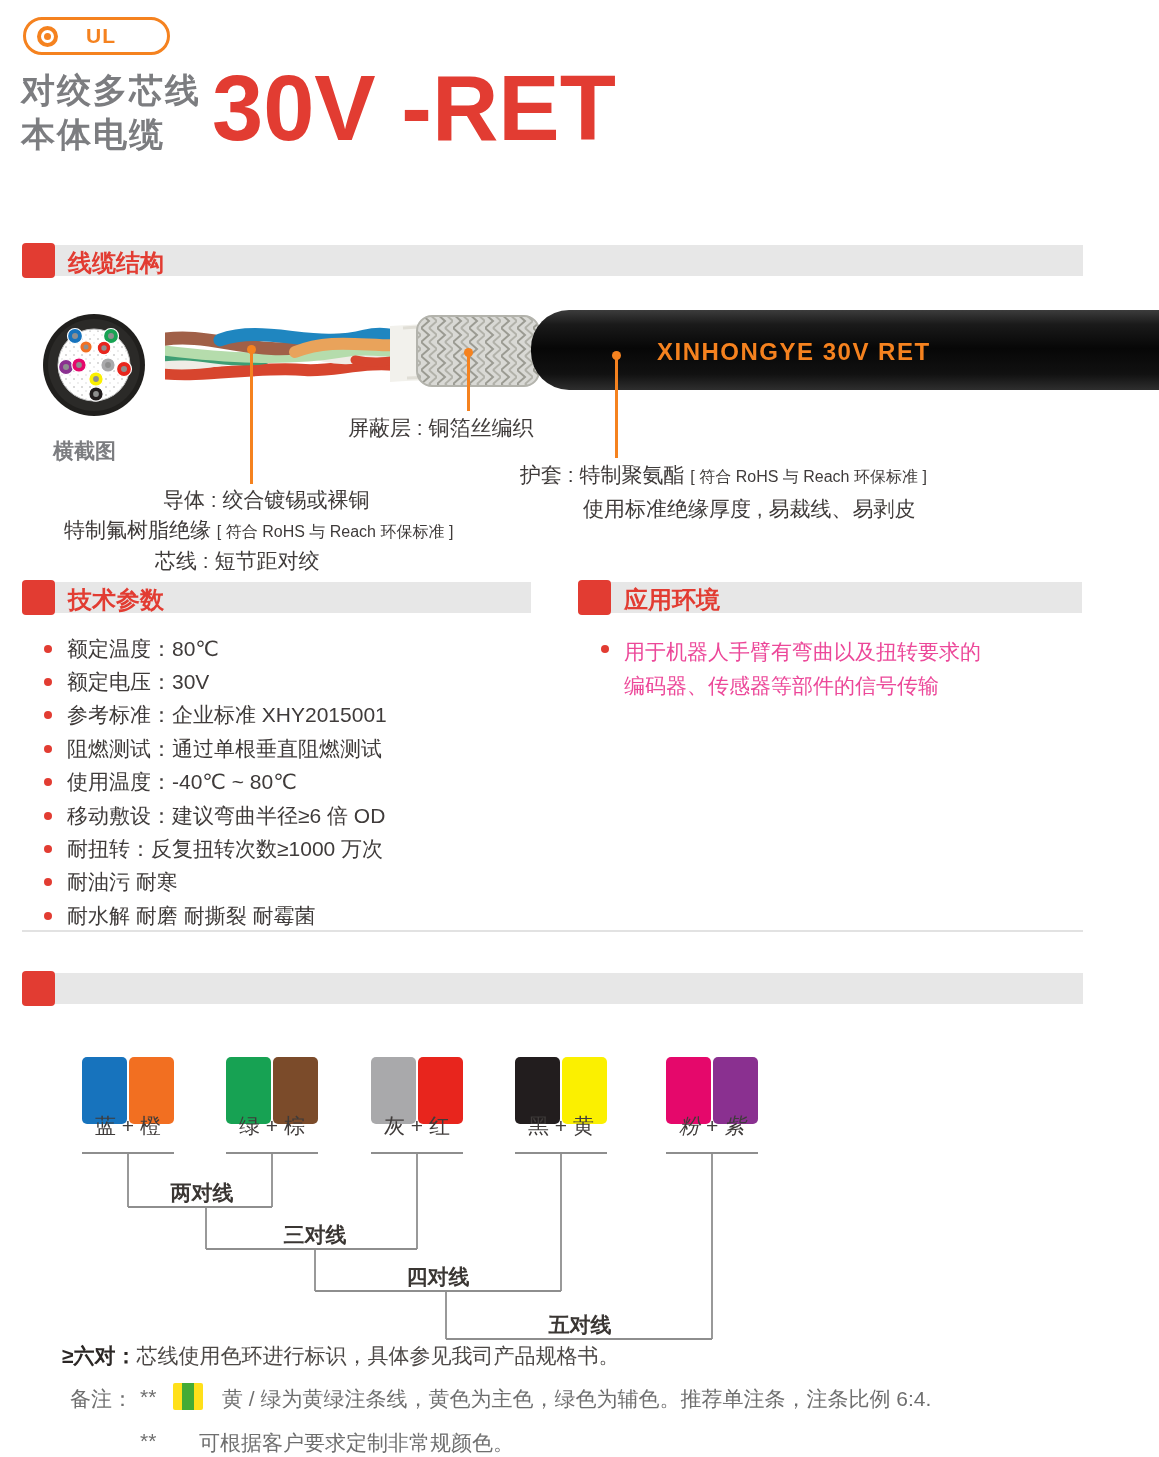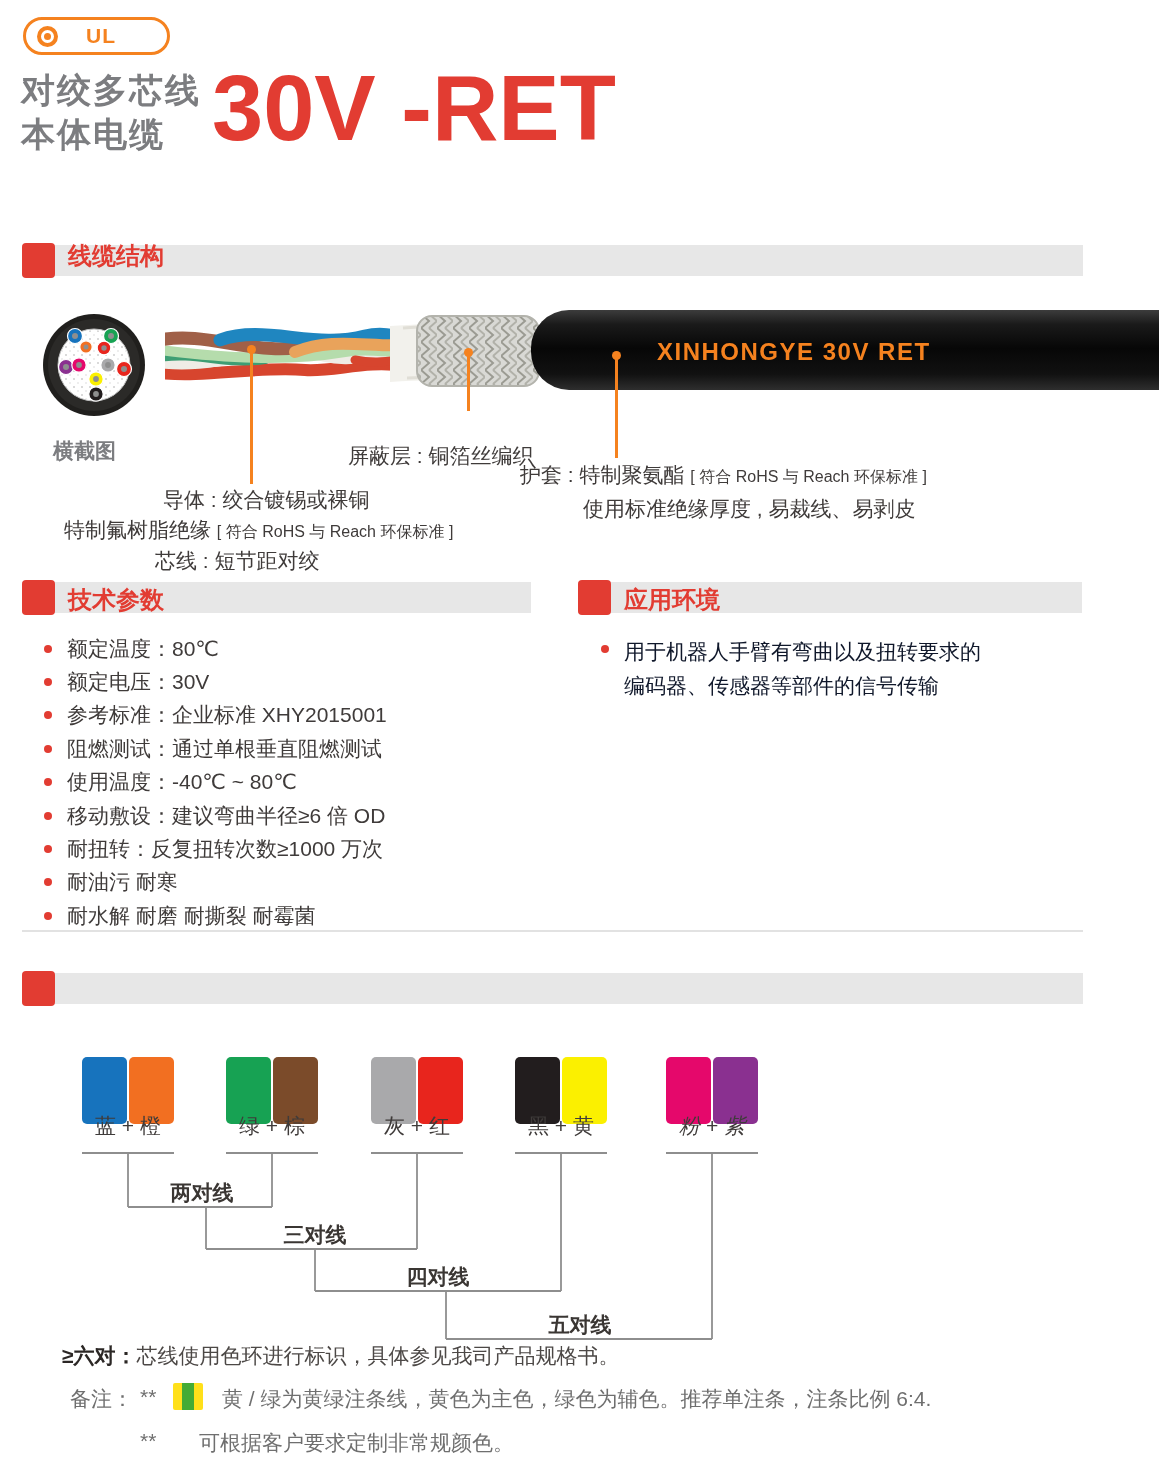--- a/index.html
+++ b/index.html
@@ -27,21 +27,21 @@
   .fig-label{font-size:21px;color:#3F3B3A;white-space:nowrap;}
   .fig-label small{font-size:16px;color:#3F3B3A;}
   .gray-bold{color:#7C7D80;font-weight:bold;font-size:21px;}
   .stem{width:3px;background:#F5821F;}
   .dot{width:9px;height:9px;border-radius:50%;background:#F5821F;}
 
   
   .tech-list{left:44px;top:632px;list-style:none;margin:0;padding:0;}
   .tech-list li{height:33.4px;display:flex;align-items:center;font-size:21px;color:#3F3B3A;white-space:nowrap;}
   .bullet{width:8px;height:8px;border-radius:50%;background:#E23C32;margin-right:15px;flex:0 0 auto;}
-  .app-line{font-size:21px;color:#0f172a;line-height:34px;white-space:nowrap;}
+  .app-line{font-size:21px;color:#ec4899;line-height:34px;white-space:nowrap;}
 
   .divider{left:22px;top:930px;width:1061px;height:2px;background:#E2E2E2;}
 
   
   .pair{top:1057px;width:92px;display:flex;gap:2px;}
   .swatch{width:45px;height:67px;border-radius:5px;}
   .pair-label{top:1112px;width:120px;text-align:center;font-size:21px;color:#3F3B3A;white-space:nowrap;}
 
   .note-line{font-size:21px;white-space:nowrap;margin-top:20px;}
   .note-prefix{font-weight:bold;color:#2B2725;}
@@ -64,21 +64,21 @@
   </div>
 
   <div class="abs title-gray">
     <div>对绞多芯线</div>
     <div>本体电缆</div>
   </div>
   <div class="abs model">30V -RET</div>
 
   <div class="abs sec-bar" style="left: 22px; top: 245px; width: 1061px; background-color: rgb(231, 231, 231);"></div>
   <div class="abs sec-sq" style="left: 22px; top: 243px; background-color: rgb(226, 60, 50);"></div>
-  <div class="abs sec-label" style="left:68px;top:240px;">线缆结构</div>
+  <div class="abs sec-label" style="left:68px;top:247px;">线缆结构</div>
 
   <svg class="abs" style="left:24px;top:297px;" width="140" height="140" viewBox="0 0 140 140">
     <defs>
       <pattern id="dots" width="8" height="8" patternUnits="userSpaceOnUse">
         <circle cx="2" cy="2" r="1" fill="#C4C4C4"></circle>
         <circle cx="6" cy="6" r="0.8" fill="#D2D2D2"></circle>
       </pattern>
     </defs>
     <circle cx="70" cy="68" r="51" fill="#201F1D"></circle>
     <circle cx="70" cy="68" r="46" fill="#2B2A28"></circle>
@@ -149,21 +149,21 @@
   </svg>
 
   <div class="abs dot" style="left:247px;top:345px;"></div>
   <div class="abs stem" style="left:250px;top:352px;height:132px;"></div>
   <div class="abs dot" style="left:464px;top:348px;"></div>
   <div class="abs stem" style="left:467px;top:355px;height:56px;"></div>
   <div class="abs dot" style="left:612px;top:351px;"></div>
   <div class="abs stem" style="left:615px;top:358px;height:100px;"></div>
 
   <div class="abs gray-bold" style="left:53px;top:437px;">横截图</div>
-  <div class="abs fig-label" style="left:348px;top:414px;margin-top:28px;">屏蔽层 : 铜箔丝编织</div>
+  <div class="abs fig-label" style="left:348px;top:414px;">屏蔽层 : 铜箔丝编织</div>
   <div class="abs fig-label" style="left:163px;top:486px;">导体 : 绞合镀锡或裸铜</div>
   <div class="abs fig-label" style="left:64px;top:516px;">
     <span>特制氟树脂绝缘</span>
     <small>[ 符合 RoHS 与 Reach 环保标准 ]</small>
   </div>
   <div class="abs fig-label" style="left:155px;top:547px;">芯线 : 短节距对绞</div>
   <div class="abs fig-label" style="left:520px;top:461px;">
     <span>护套 : 特制聚氨酯</span>
     <small>[ 符合 RoHS 与 Reach 环保标准 ]</small>
   </div>

